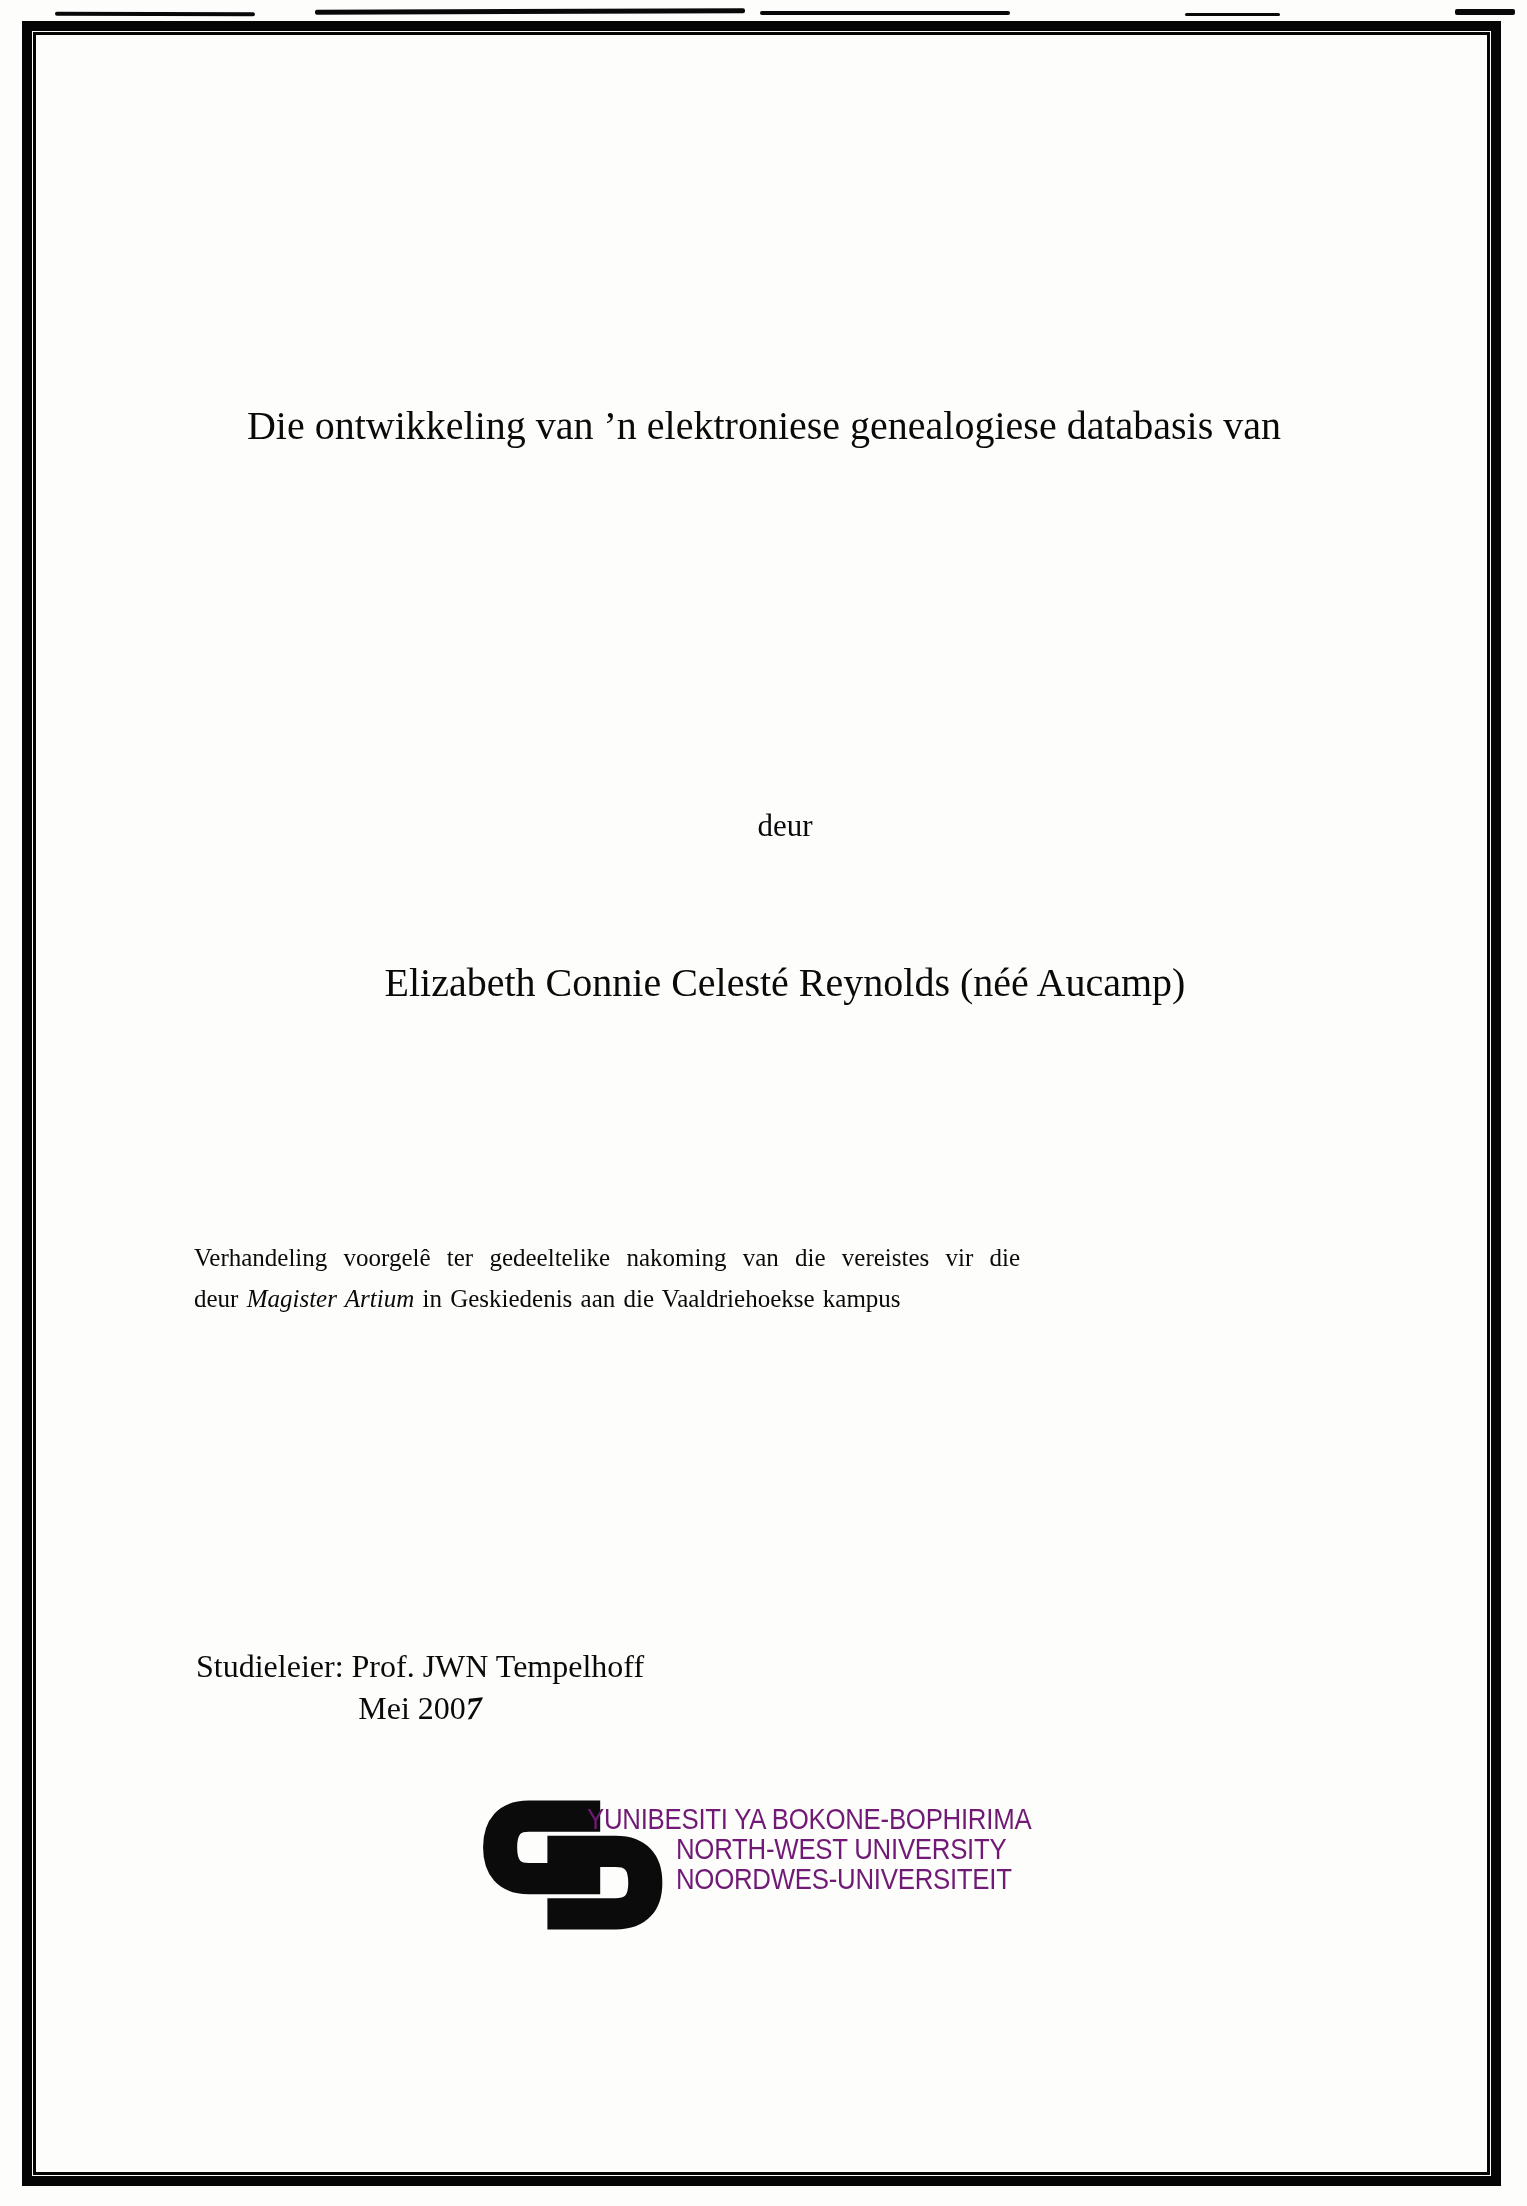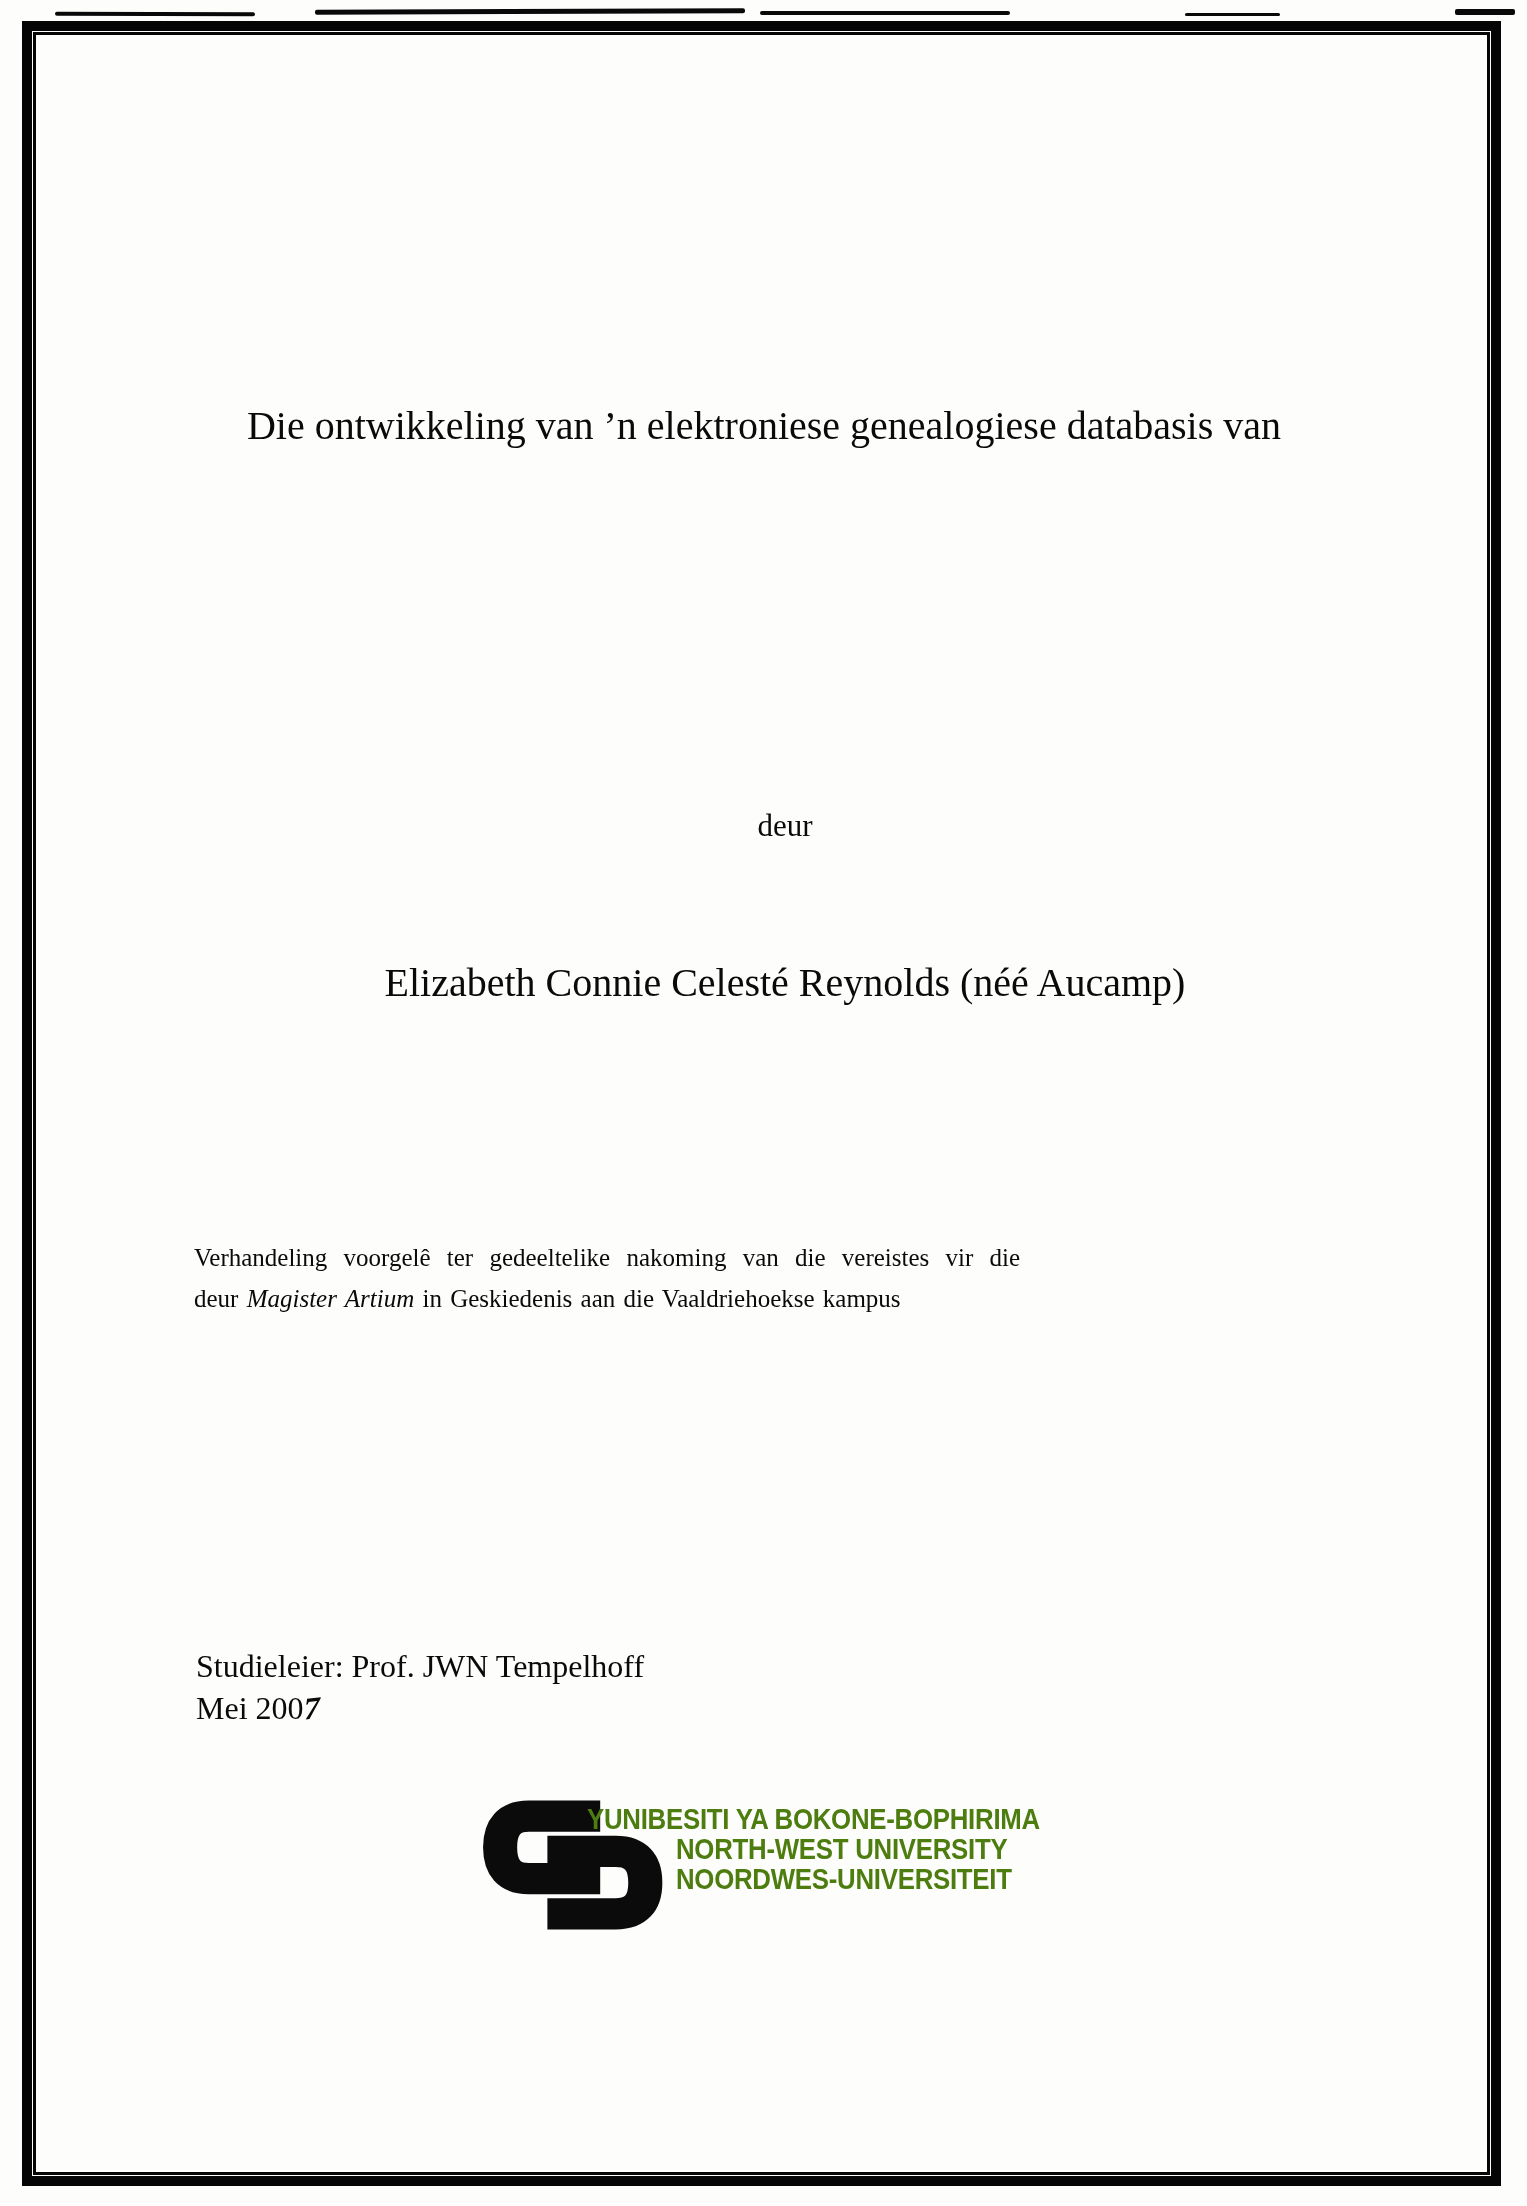--- a/index.html
+++ b/index.html
@@ -37,31 +37,31 @@
   .author-block{left:205px;top:959px;width:1160px;font-size:40px;line-height:48px;}
   .statement-block{
     position:absolute;left:194px;top:1225px;width:1160px;
     font-size:25px;line-height:41px;white-space:nowrap;margin-top:12px;
   }
   .statement-line1{word-spacing:10px;}
   .statement-line2{word-spacing:2px;}
   .italic{font-style:italic;}
   .supervisor-block{
     position:absolute;left:196px;top:1645px;
-    font-size:32px;line-height:42px;white-space:nowrap;
+    font-size:32px;line-height:42px;white-space:nowrap;text-align:center;
   }
   .odd-seven{display:inline-block;transform:skewX(-14deg) rotate(-6deg);font-weight:600;}
   
   .logo{position:absolute;left:466px;top:1800px;width:620px;height:135px;}
   .logo-mark{position:absolute;left:0;top:0;}
   .logo-text{
     position:absolute;left:121px;top:4px;
     font-family:"Liberation Sans","DejaVu Sans",sans-serif;
-    font-weight:700;font-size:30px;line-height:30px;
-    letter-spacing:-0.3px;color:#4d7c0f;white-space:nowrap;
+    font-weight:400;font-size:30px;line-height:30px;
+    letter-spacing:-0.3px;color:#701a75;white-space:nowrap;
   }
   .logo-line{transform:scaleX(.86);transform-origin:left center;}
   .logo-line.indented{margin-left:89px;}
 </style>
 </head>
 <body>
 
 <div class="page">
 
   <div class="artifact a1"></div>

